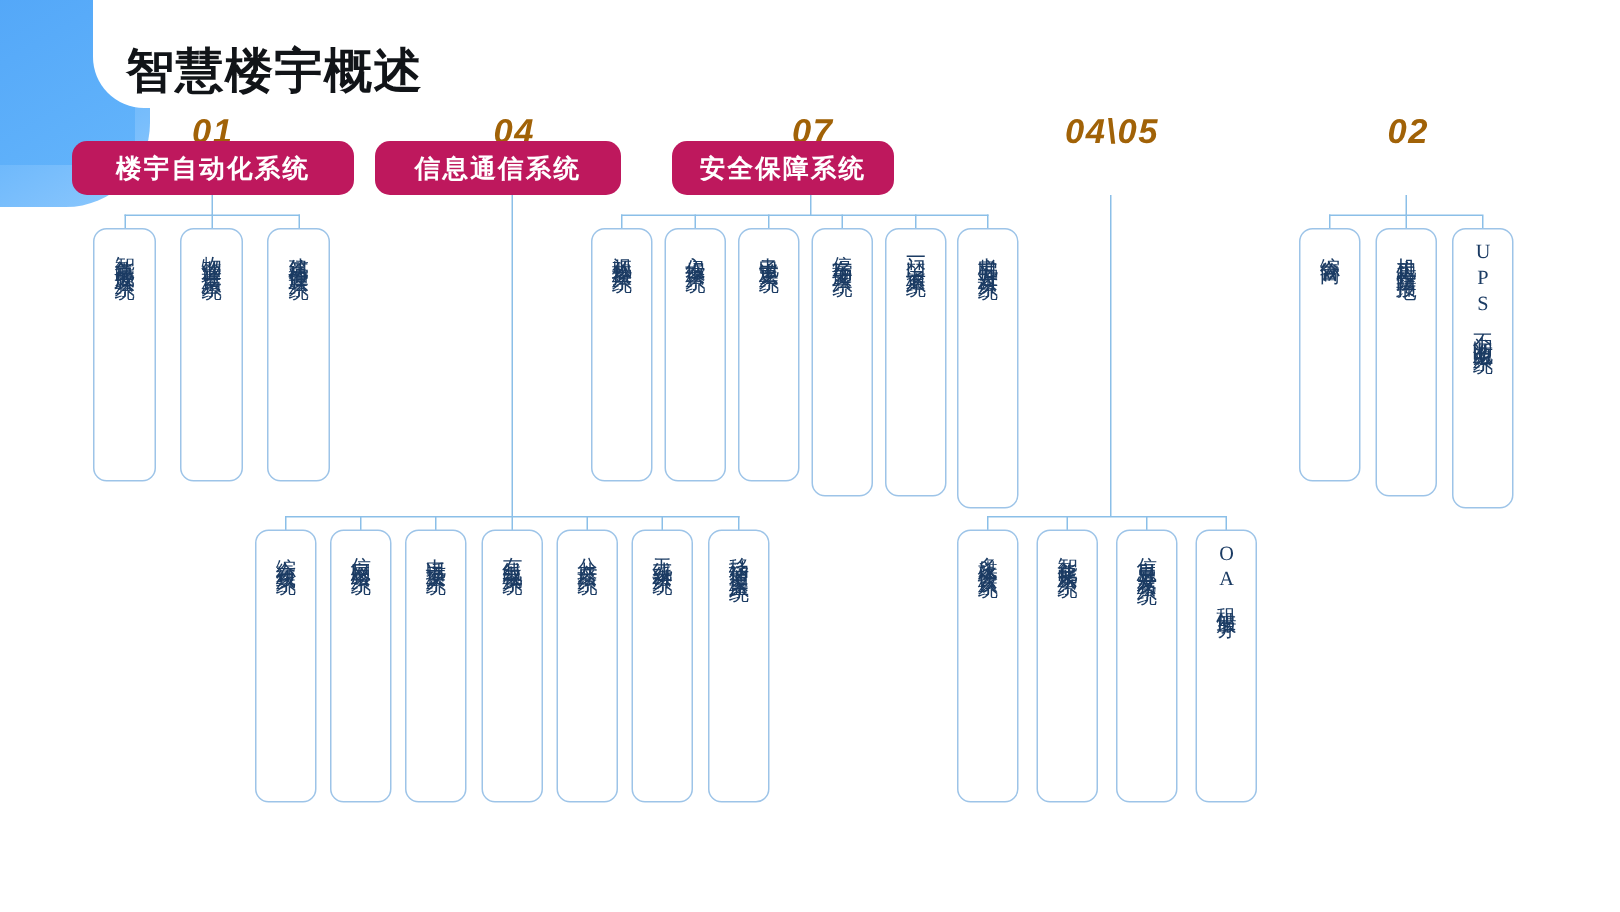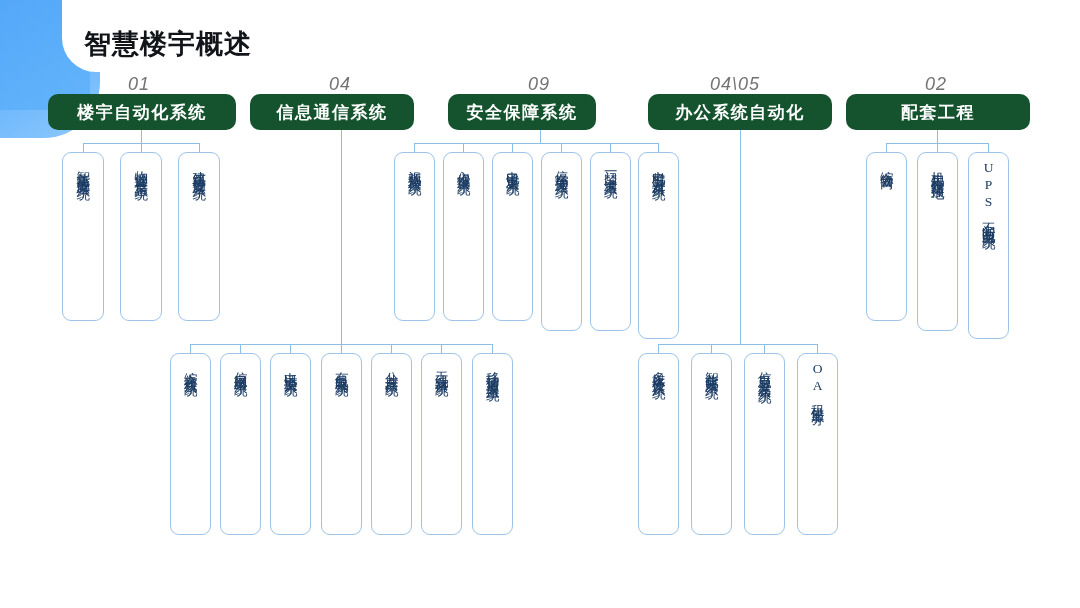--- a/index.html
+++ b/index.html
@@ -53,47 +53,47 @@
     background: #ffffff;
     border-bottom-left-radius: 34px;
     z-index: 2;
   }
 
   
   .page-title {
     position: absolute;
     left: 84px;
     top: 26px;
-    font-size: 27px;
+    font-size: 32px;
     font-weight: bold;
     color: #111418;
     letter-spacing: 1px;
     z-index: 5;
     white-space: nowrap;
     font-family: Liberation Mono, monospace;
   }
 
   
   .group-num {
     position: absolute;
-    font-size: 18px;
+    font-size: 23px;
     font-style: italic;
-    font-weight: normal;
-    color: #737373;
+    font-weight: bold;
+    color: #a16207;
     letter-spacing: 1px;
     z-index: 3;
     white-space: nowrap;
   }
 
   
   .cat-tab {
     position: absolute;
     height: 36px;
     border-radius: 10px;
-    background: #14532d;
+    background: #be185d;
     color: #ffffff;
     font-size: 17px;
     font-weight: bold;
     letter-spacing: 1.5px;
     display: flex;
     align-items: center;
     justify-content: center;
     z-index: 4;
     box-sizing: border-box;
     white-space: nowrap;
@@ -189,21 +189,21 @@
   <div class="leaf" style="left:371px; top:353px; width:41px; height:182px;">
     <span class="leaf-text">公共广播系统</span>
   </div>
   <div class="leaf" style="left:421px; top:353px; width:41px; height:182px;">
     <span class="leaf-text">无线对讲系统</span>
   </div>
   <div class="leaf" style="left:472px; top:353px; width:41px; height:182px;">
     <span class="leaf-text">移动通信覆盖系统</span>
   </div>
 
-  <div class="group-num" style="left:528px; top:74px;">09</div>
+  <div class="group-num" style="left:528px; top:74px;">07</div>
   <div class="cat-tab" style="left:448px; top:94px; width:148px;">安全保障系统</div>
 
   <div class="conn v" style="left:540px; top:130px; height:14px;"></div>
   <div class="conn h" style="left:414px; top:143px; width:245px;"></div>
   <div class="conn v" style="left:414px; top:143px; height:10px;"></div>
   <div class="conn v" style="left:463px; top:143px; height:10px;"></div>
   <div class="conn v" style="left:512px; top:143px; height:10px;"></div>
   <div class="conn v" style="left:561px; top:143px; height:10px;"></div>
   <div class="conn v" style="left:610px; top:143px; height:10px;"></div>
   <div class="conn v" style="left:658px; top:143px; height:10px;"></div>
@@ -221,21 +221,20 @@
     <span class="leaf-text">停车场管理系统</span>
   </div>
   <div class="leaf" style="left:590px; top:152px; width:41px; height:179px;">
     <span class="leaf-text">门禁一卡通系统</span>
   </div>
   <div class="leaf" style="left:638px; top:152px; width:41px; height:187px;">
     <span class="leaf-text">电梯五方对讲系统</span>
   </div>
 
   <div class="group-num" style="left:710px; top:74px;text-align:center;">04\05</div>
-  <div class="cat-tab" style="left:648px; top:94px; width:184px;">办公系统自动化</div>
 
   <div class="conn v" style="left:740px; top:130px; height:214px;"></div>
   <div class="conn h" style="left:658px; top:344px; width:160px;"></div>
   <div class="conn v" style="left:658px; top:344px; height:10px;"></div>
   <div class="conn v" style="left:711px; top:344px; height:10px;"></div>
   <div class="conn v" style="left:764px; top:344px; height:10px;"></div>
   <div class="conn v" style="left:817px; top:344px; height:10px;"></div>
 
   <div class="leaf" style="left:638px; top:353px; width:41px; height:182px;">
     <span class="leaf-text">多媒体会议系统</span>
@@ -244,21 +243,20 @@
     <span class="leaf-text">智能化展示系统</span>
   </div>
   <div class="leaf" style="left:744px; top:353px; width:41px; height:182px;">
     <span class="leaf-text">信息引导及发布系统</span>
   </div>
   <div class="leaf" style="left:797px; top:353px; width:41px; height:182px;">
     <span class="leaf-text">OA租借服务</span>
   </div>
 
   <div class="group-num" style="left:925px; top:74px;">02</div>
-  <div class="cat-tab" style="left:846px; top:94px; width:184px;">配套工程</div>
 
   <div class="conn v" style="left:937px; top:130px; height:14px;"></div>
   <div class="conn h" style="left:886px; top:143px; width:102px;"></div>
   <div class="conn v" style="left:886px; top:143px; height:10px;"></div>
   <div class="conn v" style="left:937px; top:143px; height:10px;"></div>
   <div class="conn v" style="left:988px; top:143px; height:10px;"></div>
 
   <div class="leaf" style="left:866px; top:152px; width:41px; height:169px;">
     <span class="leaf-text">综合管网</span>
   </div>

